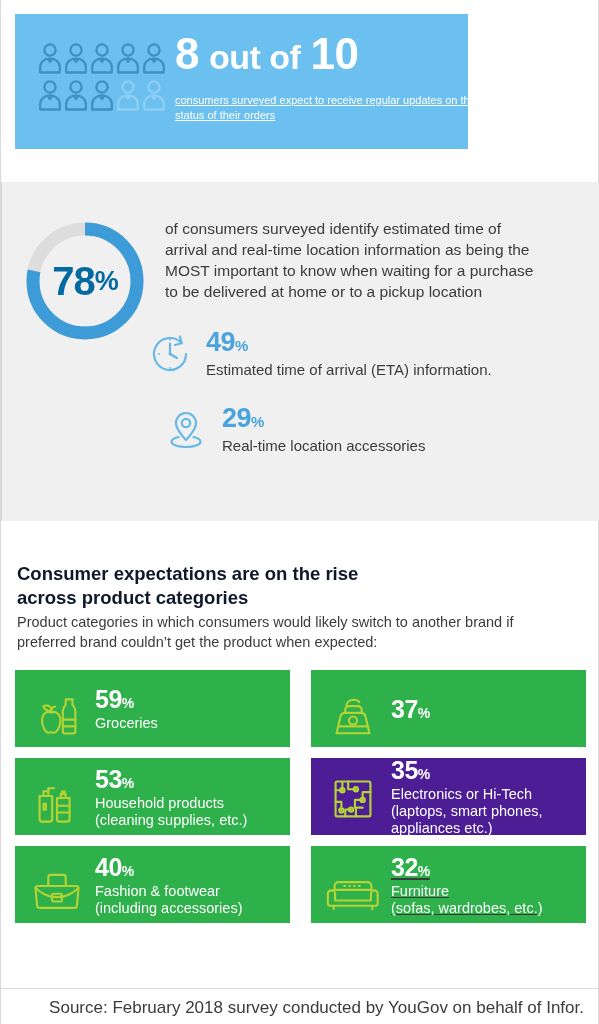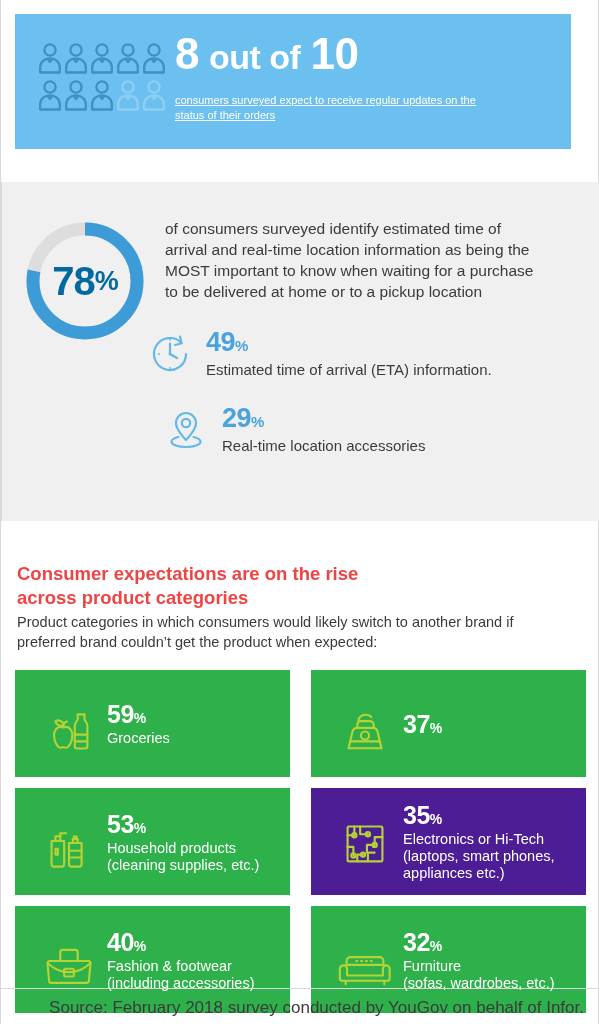--- a/index.html
+++ b/index.html
@@ -14,21 +14,21 @@
   .page{
     position:relative;width:599px;height:1024px;
     border-left:1px solid #d9d9d9;
     border-right:1px solid #d9d9d9;
     box-sizing:border-box;
     background:#fff;
   }
 
   
   .hero{
-    position:absolute;left:14px;top:14px;width:556px;height:135px;
+    position:absolute;left:14px;top:14px;width:453px;height:135px;
     background:#6cc0ef;
     box-sizing:border-box;
   }
   .people{
     position:absolute;left:22px;top:26px;
     display:grid;grid-template-columns:repeat(5,26px);
     grid-auto-rows:37px;gap:0px;
   }
   .person{width:26px;height:37px;}
   .hero-text{
@@ -74,35 +74,35 @@
   .stat-num{
     color:#4aa3dc;font-weight:bold;font-size:27px;line-height:1.05;
     letter-spacing:-0.5px;
   }
   .stat-num .sm{font-size:15px;}
   .stat-label{font-size:15px;color:#3b3b3b;margin-top:5px;}
 
   
   .cat-head{
     position:absolute;left:16px;top:562px;width:520px;
-    color:#ef4444;font-weight:bold;font-size:18.5px;line-height:1.28;
+    color:#0f172a;font-weight:bold;font-size:18.5px;line-height:1.28;
   }
   .cat-sub{
     position:absolute;left:16px;top:613px;width:510px;
     font-size:14.5px;line-height:1.35;color:#3b3b3b;
   }
 
   .cards{
     position:absolute;left:14px;top:670px;width:571px;
     display:grid;grid-template-columns:275px 275px;
     column-gap:21px;row-gap:11px;
   }
   .card{
-    background:#2eb04a;height:107px;box-sizing:border-box;
-    display:flex;align-items:center;padding:0 24px;
+    background:#2eb04a;height:77px;box-sizing:border-box;
+    display:flex;align-items:center;padding:0 12px;
   }
   .card-icon{width:60px;height:60px;flex:0 0 60px;margin-right:8px;}
   .card-body{padding-top:2px;}
   .card-num{
     color:#ffffff;font-weight:bold;font-size:25px;line-height:1;
     letter-spacing:-0.5px;
   }
   .card-num .sm{font-size:14px;font-weight:bold;}
   .card-label{
     color:#ffffff;font-size:14.5px;line-height:1.16;margin-top:3px;
@@ -307,21 +307,21 @@
             <path d="M9 34c5 6 14 9.5 22 9.5S48 40 53 34" fill="none" stroke="#b5d334" stroke-width="2.2" stroke-linecap="round" stroke-linejoin="round"></path>
             <rect x="26" y="40" width="10" height="8" rx="1" fill="none" stroke="#b5d334" stroke-width="2.2" stroke-linecap="round" stroke-linejoin="round"></rect>
             <path d="M22 32v-9c0-1.4 1.1-2.5 2.5-2.5h13c1.4 0 2.5 1.1 2.5 2.5v9" fill="none" stroke="#b5d334" stroke-width="2.2" stroke-linecap="round" stroke-linejoin="round"></path>
           </svg></span>
         <div class="card-body">
           <div class="card-num"><span>40</span><span class="sm">%</span></div>
           <div class="card-label">Fashion &amp; footwear
 (including accessories)</div>
         </div>
       </div>
-      <div class="card" style="background: rgb(46, 176, 74);">
+      <div class="card" style="background: rgb(46, 176, 74); text-decoration: underline;">
         <span class="card-icon"><svg width="60" height="60" viewBox="0 0 62 62">
             <path d="M12 32c0-2.2 1.8-4 4-4h30c2.2 0 4 1.8 4 4v4H12z" fill="none" stroke="#b5d334" stroke-width="2.2" stroke-linecap="round" stroke-linejoin="round"></path>
             <path d="M9 36.5c2 0 3.5 1.7 3.5 3.8V47h37v-6.7c0-2.1 1.5-3.8 3.5-3.8 2 0 3.5 1.7 3.5 3.8V50c0 1.4-1.1 2.5-2.5 2.5h-46C6.1 52.5 5 51.4 5 50v-9.7c0-2.1 1.5-3.8 4-3.8z" fill="none" stroke="#b5d334" stroke-width="2.2" stroke-linecap="round" stroke-linejoin="round"></path>
             <path d="M11 52.5V56M51 52.5V56" fill="none" stroke="#b5d334" stroke-width="2.2" stroke-linecap="round" stroke-linejoin="round"></path>
             <path d="M22 32h1M27 32h1M32 32h1M37 32h1" fill="none" stroke="#b5d334" stroke-width="2.2" stroke-linecap="round" stroke-linejoin="round"></path>
           </svg></span>
         <div class="card-body">
           <div class="card-num"><span>32</span><span class="sm">%</span></div>
           <div class="card-label">Furniture
 (sofas, wardrobes, etc.)</div>

